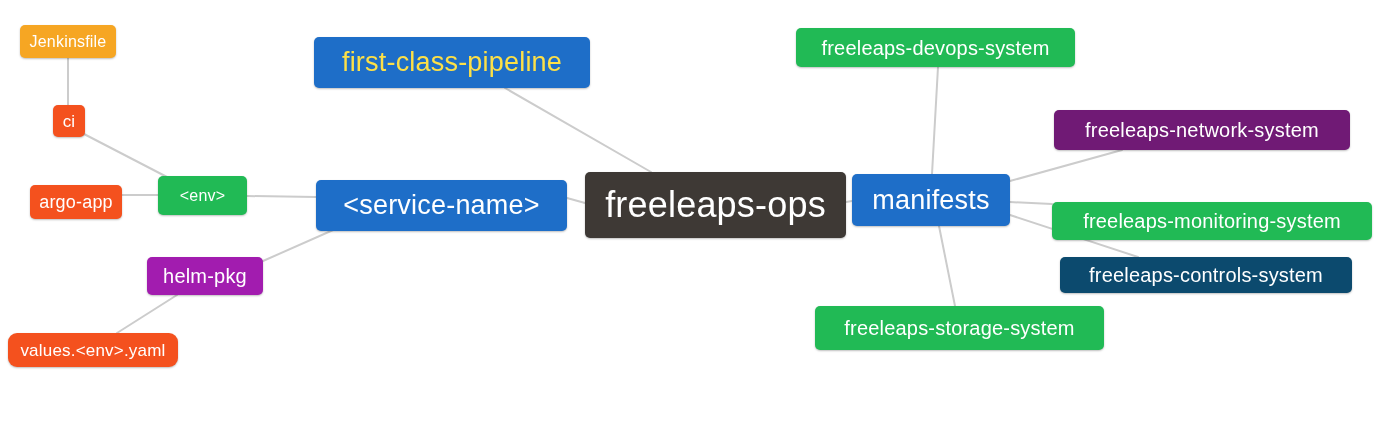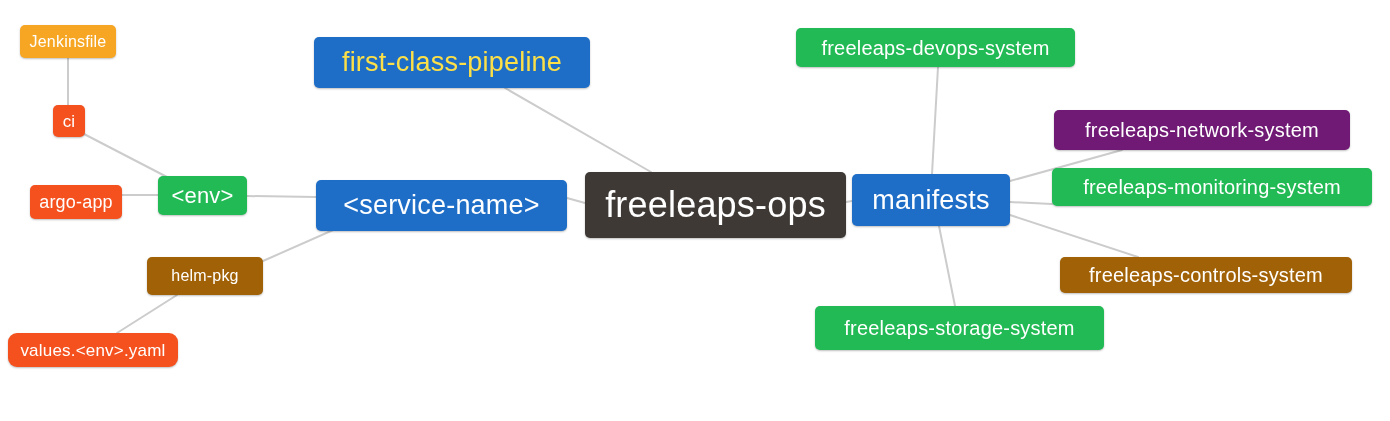--- a/index.html
+++ b/index.html
@@ -54,26 +54,26 @@
       <line x1="932" y1="174" x2="938" y2="67" stroke="#cccccc" stroke-width="2" stroke-linecap="round"></line>
       <line x1="1010" y1="181" x2="1122" y2="150" stroke="#cccccc" stroke-width="2" stroke-linecap="round"></line>
       <line x1="1010" y1="202" x2="1052" y2="204" stroke="#cccccc" stroke-width="2" stroke-linecap="round"></line>
       <line x1="1010" y1="215" x2="1138" y2="257" stroke="#cccccc" stroke-width="2" stroke-linecap="round"></line>
       <line x1="939" y1="226" x2="955" y2="306" stroke="#cccccc" stroke-width="2" stroke-linecap="round"></line>
     </svg>
   <div id="nodes-layer">
       <div class="node" style="left: 20px; top: 25px; width: 96px; height: 33px; font-size: 16px; background: rgb(246, 166, 35); color: rgb(255, 255, 255);">Jenkinsfile</div>
       <div class="node" style="left: 53px; top: 105px; width: 32px; height: 32px; font-size: 17px; background: rgb(244, 81, 30); color: rgb(255, 255, 255);">ci</div>
       <div class="node" style="left: 30px; top: 185px; width: 92px; height: 34px; font-size: 18px; background: rgb(244, 81, 30); color: rgb(255, 255, 255);">argo-app</div>
-      <div class="node" style="left: 158px; top: 176px; width: 89px; height: 39px; font-size: 22px; background: rgb(33, 186, 85); color: rgb(255, 255, 255);">&lt;env&gt;</div>
-      <div class="node" style="left: 147px; top: 257px; width: 116px; height: 38px; font-size: 16px; background: #a16207; color: rgb(255, 255, 255);">helm-pkg</div>
+      <div class="node" style="left: 158px; top: 176px; width: 89px; height: 39px; font-size: 16px; background: rgb(33, 186, 85); color: rgb(255, 255, 255);">&lt;env&gt;</div>
+      <div class="node" style="left: 147px; top: 257px; width: 116px; height: 38px; font-size: 20px; background: #a21caf; color: rgb(255, 255, 255);">helm-pkg</div>
       <div class="node" style="left: 8px; top: 333px; width: 170px; height: 34px; font-size: 17px; background: rgb(244, 81, 30); color: rgb(255, 255, 255); border-radius: 9px;">values.&lt;env&gt;.yaml</div>
       <div class="node" style="left: 314px; top: 37px; width: 276px; height: 51px; font-size: 27px; background: rgb(30, 110, 200); color: #fde047;">first-class-pipeline</div>
       <div class="node" style="left: 316px; top: 180px; width: 251px; height: 51px; font-size: 27px; background: rgb(30, 110, 200); color: rgb(255, 255, 255);">&lt;service-name&gt;</div>
       <div class="node" style="left: 585px; top: 172px; width: 261px; height: 66px; font-size: 36px; background: rgb(62, 57, 53); color: rgb(255, 255, 255);">freeleaps-ops</div>
       <div class="node" style="left: 852px; top: 174px; width: 158px; height: 52px; font-size: 27px; background: rgb(30, 110, 200); color: rgb(255, 255, 255);">manifests</div>
       <div class="node" style="left: 796px; top: 28px; width: 279px; height: 39px; font-size: 20px; background: rgb(33, 186, 85); color: rgb(255, 255, 255);">freeleaps-devops-system</div>
       <div class="node" style="left: 1054px; top: 110px; width: 296px; height: 40px; font-size: 20px; background: #701a75; color: rgb(255, 255, 255);">freeleaps-network-system</div>
-      <div class="node" style="left: 1052px; top: 168px; width: 320px; height: 38px; font-size: 20px; background: rgb(33, 186, 85); color: rgb(255, 255, 255);">freeleaps-monitoring-system</div>
-      <div class="node" style="left: 1060px; top: 257px; width: 292px; height: 36px; font-size: 20px; background: #a16207; color: rgb(255, 255, 255);">freeleaps-controls-system</div>
+      <div class="node" style="left: 1052px; top: 202px; width: 320px; height: 38px; font-size: 20px; background: rgb(33, 186, 85); color: rgb(255, 255, 255);">freeleaps-monitoring-system</div>
+      <div class="node" style="left: 1060px; top: 257px; width: 292px; height: 36px; font-size: 20px; background: #0c4a6e; color: rgb(255, 255, 255);">freeleaps-controls-system</div>
       <div class="node" style="left: 815px; top: 306px; width: 289px; height: 44px; font-size: 20px; background: rgb(33, 186, 85); color: rgb(255, 255, 255);">freeleaps-storage-system</div>
     </div>
 </div>
 
 </body></html>

